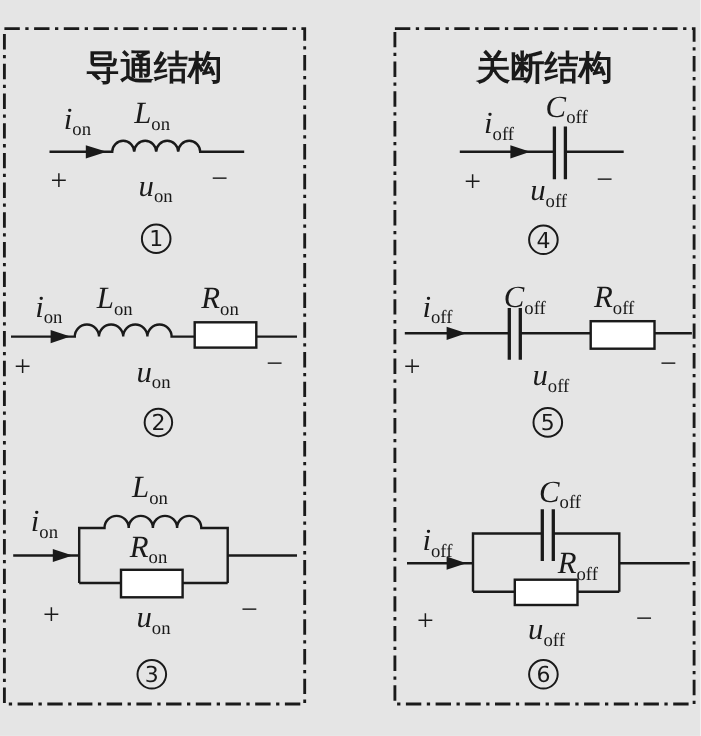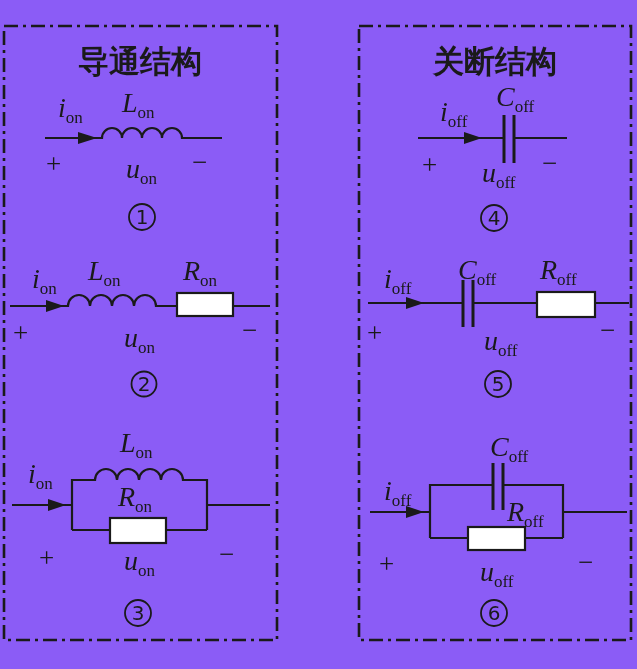--- a/index.html
+++ b/index.html
@@ -1,16 +1,16 @@
 <!DOCTYPE html>
 <html><head>
 <meta charset="utf-8">
 <style>
   html,body{margin:0;padding:0;background:#ffffff;}
-  .stage{position:relative;width:637px;height:669px;background:#8b5cf6;
+  .stage{position:relative;width:637px;height:669px;background:#e5e5e5;
          font-family:"Liberation Serif",serif;text-decoration:underline;}
   svg{display:block;}
   .wire{stroke:#1a1a1a;stroke-width:2.2;fill:none;}
   .plate{stroke:#1a1a1a;stroke-width:3;fill:none;}
   .comp{fill:#ffffff;stroke:#1a1a1a;stroke-width:2.2;}
   .pborder{fill:none;stroke:#1a1a1a;stroke-width:2.6;stroke-dasharray:14 5 3 5;}
   .arrow{fill:#1a1a1a;stroke:none;}
   text{fill:#1a1a1a;}
   .title{font:bold 31px "Liberation Serif",serif;text-anchor:middle;}
   .it{font:italic 28px "Liberation Serif",serif;}

